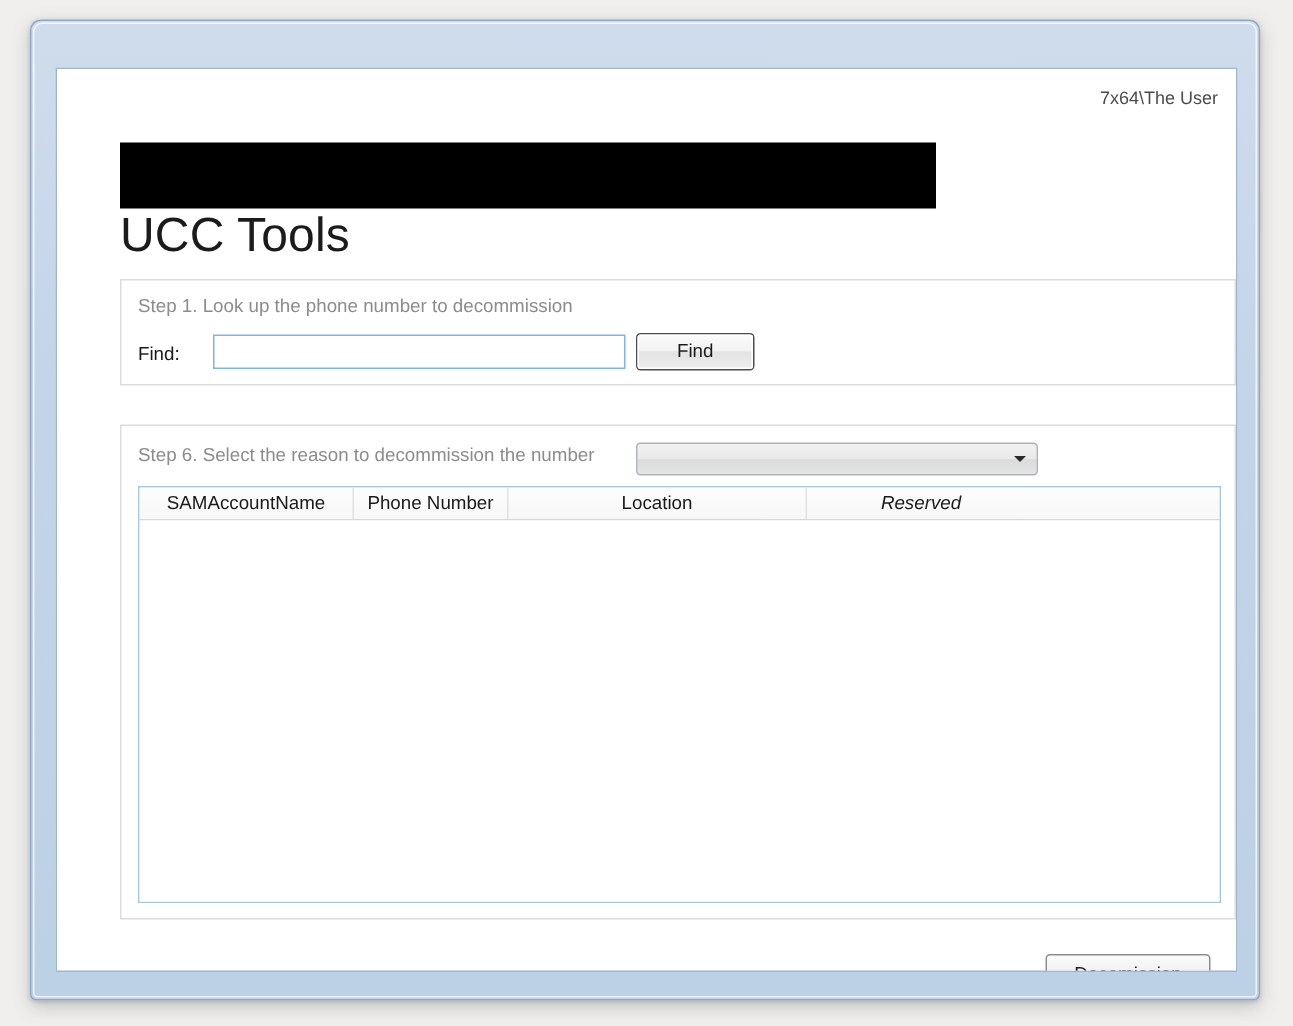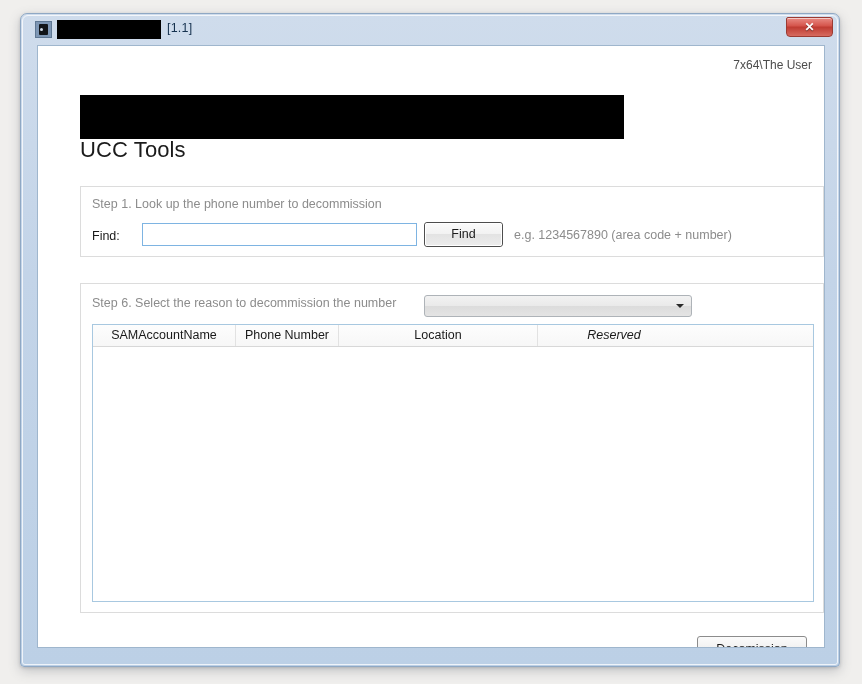--- a/index.html
+++ b/index.html
@@ -146,21 +146,21 @@
     top: 49px;
     width: 544px;
     height: 44px;
     background: #000000;
   }
 
   #page-title {
     position: absolute;
     left: 42px;
     top: 91px;
-    font-size: 22px;
+    font-size: 32px;
     font-weight: 300;
     color: #1b1b1b;
     letter-spacing: 0.1px;
     line-height: 1.2;
   }
 
   #breadcrumb {
     position: absolute;
     left: 43px;
     top: 135px;
@@ -339,48 +339,37 @@
   }
 </style>
 </head>
 <body>
 
 <div id="desktop">
 
   <div id="window">
     <div id="window-inner-glow"></div>
 
-    <div id="titlebar">
-      <div id="app-icon">
-        <div class="glyph"></div>
-      </div>
-      <div id="title-redaction"></div>
-      <div id="title-version">[1.1]</div>
-      <div id="close-button">
-        <span class="x">✕</span>
-      </div>
-    </div>
 
     <div id="client">
 
       <div id="user-label">7x64\The User</div>
 
       <div id="brand-redaction"></div>
 
       <div id="page-title">UCC Tools</div>
 
 
       <div id="step1-panel" class="group-panel">
         <div id="step1-label" class="step-label">Step 1. Look up the phone number to decommission</div>
         <div id="find-label">Find:</div>
         <input id="find-input" type="text" autofocus="" placeholder="" style="">
         <button id="find-button">
           <span class="inner">Find</span>
         </button>
-        <div id="find-hint">e.g. 1234567890 (area code + number)</div>
       </div>
 
       <div id="step2-panel" class="group-panel">
         <div id="step2-label" class="step-label">Step 6. Select the reason to decommission the number</div>
 
         <div id="reason-combo">
           <span class="value"></span>
           <span id="combo-arrow"></span>
         </div>
 

